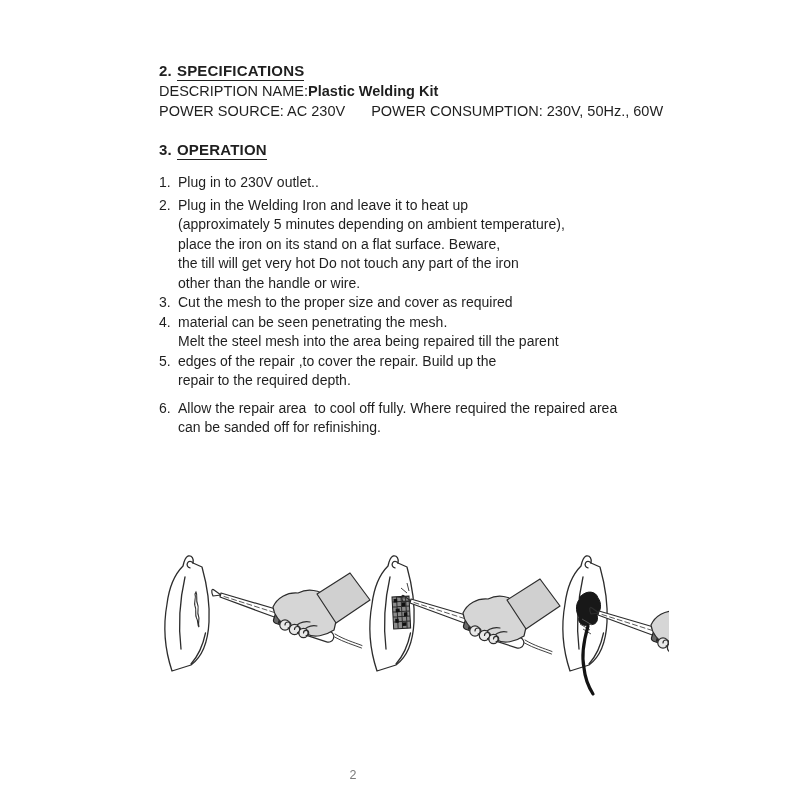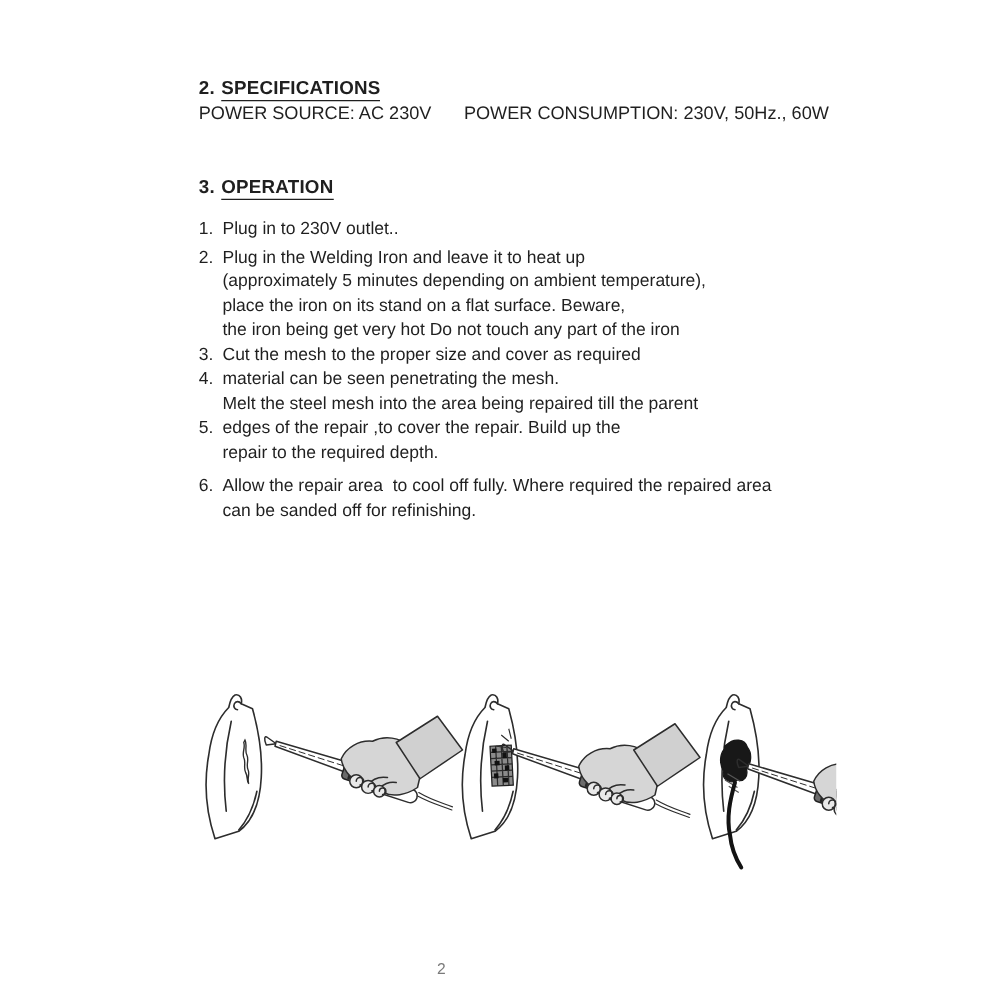--- a/index.html
+++ b/index.html
@@ -58,41 +58,43 @@
             <path fill="none" d="M73.5,35.5 a3,3 0 1 1 3,3"></path>
           <circle cx="82.5" cy="39" r="4.6"></circle>
             <path fill="none" d="M82.5,39 a2.6,2.6 0 1 1 2.6,2.6"></path>
         </g>
       </g>
     </defs>
   </svg>
 
   <section class="abs" style="left:122px;top:62px;">
     <div class="h"><span>2.</span><span class="hu">SPECIFICATIONS</span></div>
+    <div class="specline"><span>DESCRIPTION NAME:</span><b>Plastic Welding Kit</b></div>
     <div class="specline"><span>POWER SOURCE: AC 230V</span><span class="gap">POWER CONSUMPTION: 230V, 50Hz., 60W</span></div>
   </section>
 
   <section class="abs" style="left:122px;top:141px;">
     <div class="h"><span>3.</span><span class="hu">OPERATION</span></div>
   </section>
 
   <div class="abs steps" style="left:122px;top:173px;width:600px;">
     <div class="step">
       <span class="num">1.</span>
       <div class="body">
           <div class="sline">Plug in to 230V outlet..</div>
         </div>
     </div>
     <div class="step m2">
       <span class="num">2.</span>
       <div class="body">
         <div class="sline">Plug in the Welding Iron and leave it to heat up</div>
         <div class="sline">(approximately 5 minutes depending on ambient temperature),</div>
         <div class="sline">place the iron on its stand on a flat surface. Beware,</div>
-        <div class="sline">the iron being get very hot Do not touch any part of the iron</div>
+        <div class="sline">the till will get very hot Do not touch any part of the iron</div>
+        <div class="sline">other than the handle or wire.</div>
       </div>
     </div>
     <div class="step">
       <span class="num">3.</span>
       <div class="body">
           <div class="sline">Cut the mesh to the proper size and cover as required</div>
         </div>
     </div>
     <div class="step">
       <span class="num">4.</span>

